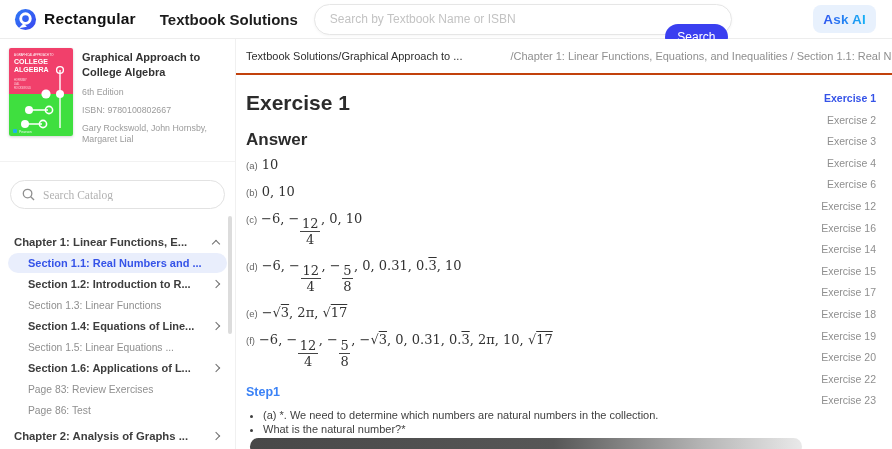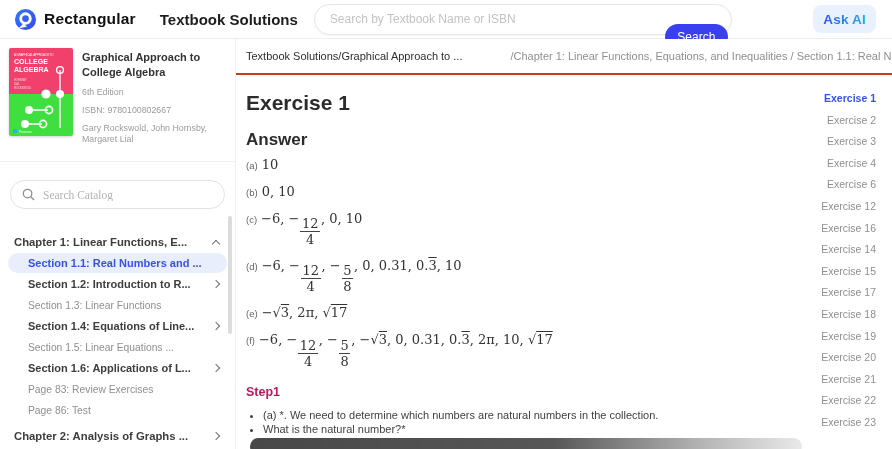--- a/index.html
+++ b/index.html
@@ -74,21 +74,21 @@
   h1.ex-title { font-size:21px; font-weight:700; color:#2c2c2c; margin-top:3px; }
   h2.ans-title { font-size:17px; font-weight:700; color:#2c2c2c; margin:15px 0 7px; }
   .ans-row { margin-bottom:12px; font-size:0; white-space:nowrap; }
   .ans-label { font-size:9.5px; color:#666; margin-right:4px; }
   .ans-val { font-family:"DejaVu Serif",serif; font-size:13px; color:#333; }
   .frac { display:inline-flex; flex-direction:column; align-items:center; line-height:1;
     font-size:13px; vertical-align:-0.4em; margin:0 1px; }
   .frac .fn { border-bottom:0.8px solid #444; padding:0 1.5px 1px; }
   .frac .fd { padding-top:1px; }
   .ovl { text-decoration:overline; }
-  .step-title { font-size:12.5px; font-weight:700; color:#be185d; margin:17px 0 9px; }
+  .step-title { font-size:12.5px; font-weight:700; color:#3b82f6; margin:17px 0 9px; }
   .step-bullets { padding-left:17px; }
   .step-bullets li { font-size:11px; color:#3f3f3f; line-height:1.3; }
   .bottom-bar { position:absolute; bottom:-6px; left:14px; width:552px; height:17px;
     border-radius:10px;
     background:linear-gradient(90deg,#484848 0%,#575757 55%,#b5b5b5 82%,#e9e9e9 100%); }
 
   
   .rail { width:100px; flex:none; padding:13px 16px 0 0; text-align:right; }
   .rail-item { font-size:10.5px; color:#8f8f8f; height:21.6px; line-height:21.6px;
     cursor:pointer; white-space:nowrap; }
@@ -259,21 +259,20 @@
             <div class="rail-item">Exercise 4</div>
             <div class="rail-item">Exercise 6</div>
             <div class="rail-item">Exercise 12</div>
             <div class="rail-item">Exercise 16</div>
             <div class="rail-item">Exercise 14</div>
             <div class="rail-item">Exercise 15</div>
             <div class="rail-item">Exercise 17</div>
             <div class="rail-item">Exercise 18</div>
             <div class="rail-item">Exercise 19</div>
             <div class="rail-item">Exercise 20</div>
-            <div class="rail-item">Exercise 21</div>
             <div class="rail-item">Exercise 22</div>
             <div class="rail-item">Exercise 23</div>
           </aside>
         <div class="bottom-bar"></div>
       </div>
     </main>
 
   </div>
 </div>
 

